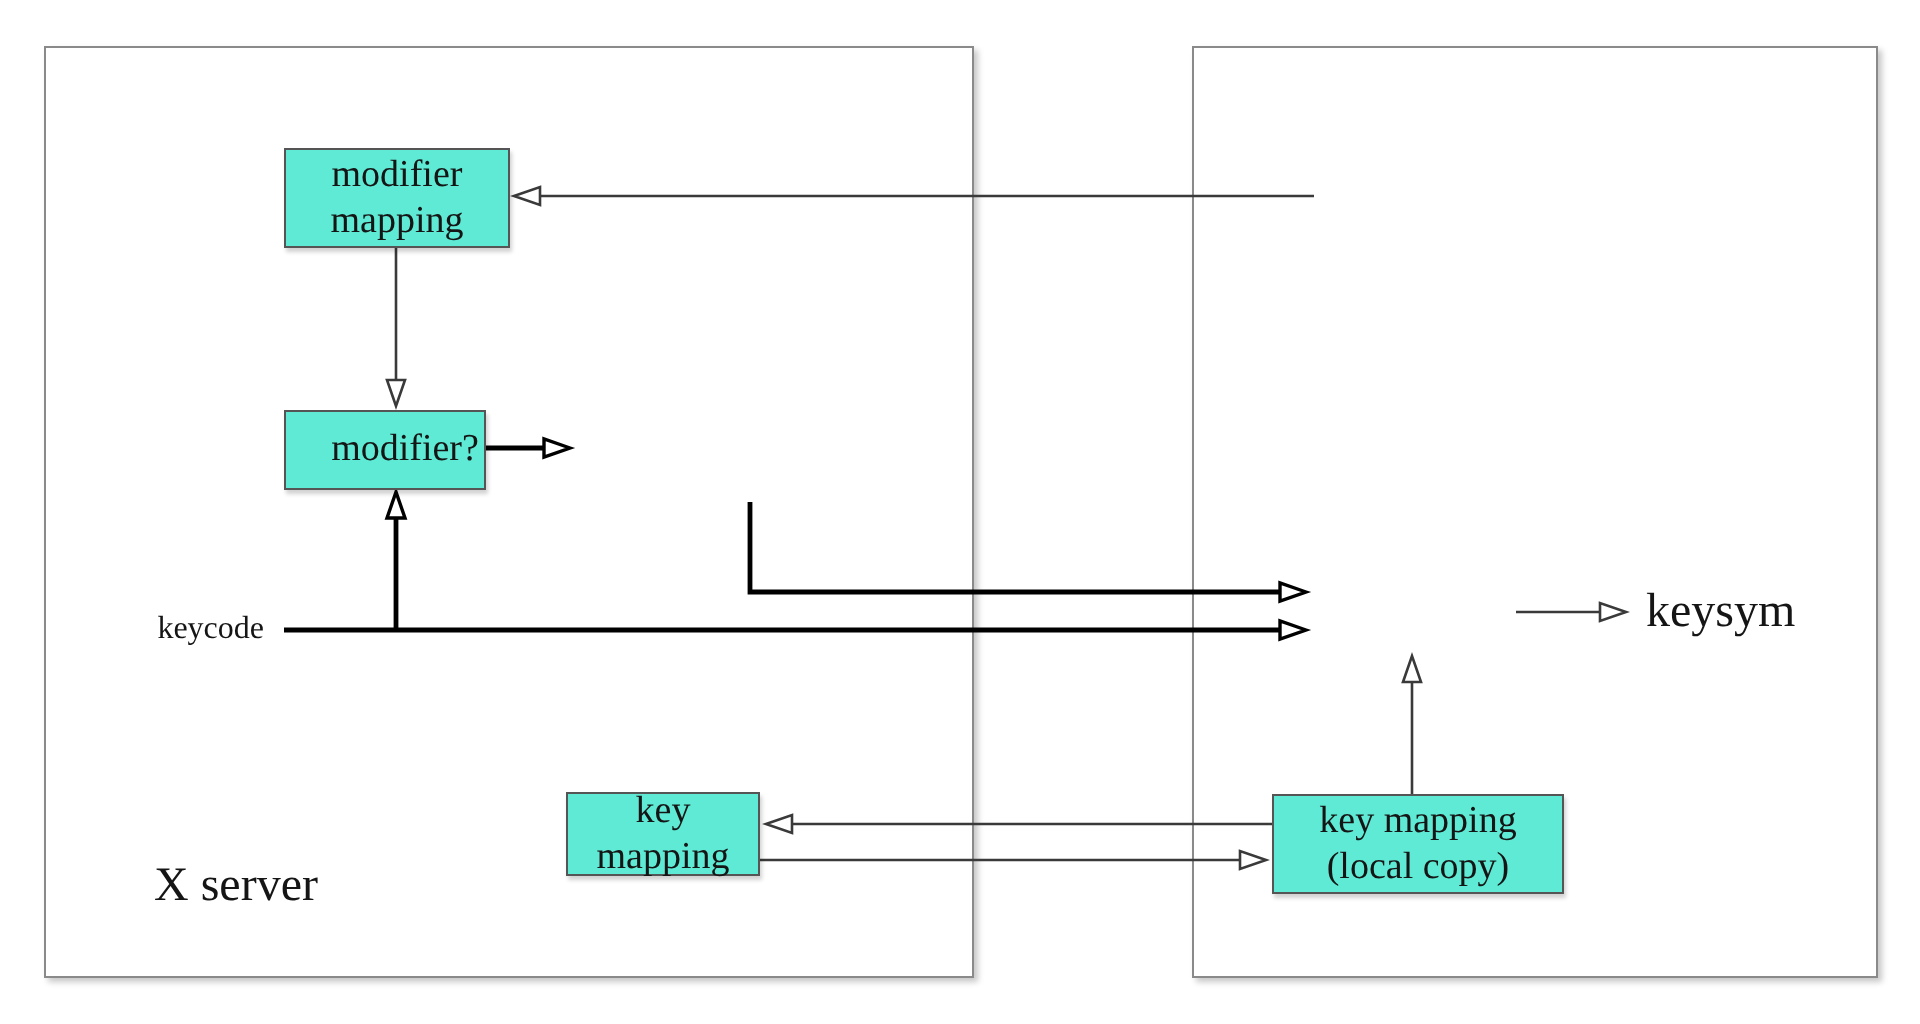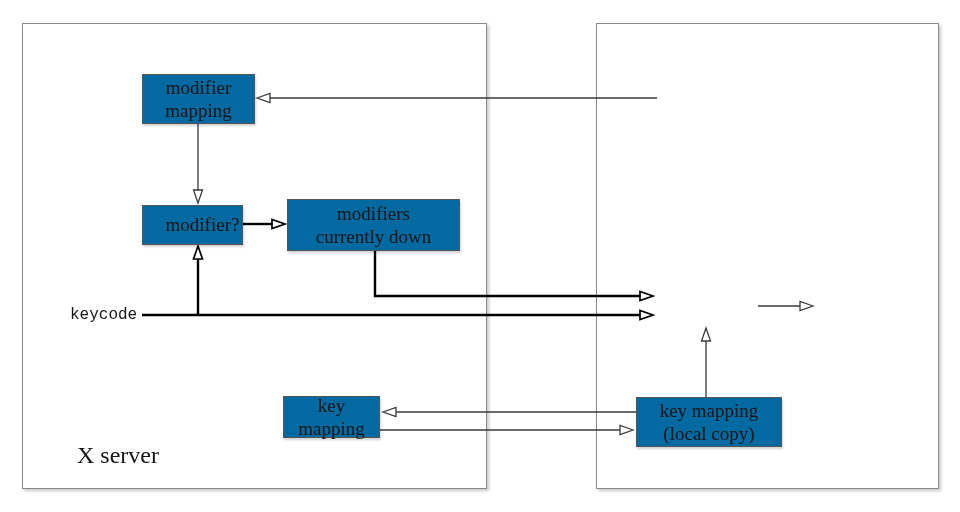--- a/index.html
+++ b/index.html
@@ -24,36 +24,36 @@
   }
   .outer-box.server { left: 22px; top: 23px; width: 463px; height: 464px; }
   .outer-box.client { left: 596px; top: 23px; width: 341px; height: 464px; }
 
   .region-label {
     position: absolute;
     font-size: 24px;
     white-space: nowrap;
   }
   .label-client { left: 700px; top: 52px; width: 94px; text-align: center; }
-  .label-server { left: 77px; top: 430px; margin-top: 12px; }
+  .label-server { left: 77px; top: 430px; }
 
   svg.arrow-layer {
     position: absolute;
     left: 0; top: 0;
     width: 960px; height: 512px;
     pointer-events: none;
   }
   svg .thin  { stroke: #3a3a3a; stroke-width: 1.3; fill: none; }
   svg .thick { stroke: #000000; stroke-width: 2.4; fill: none; }
   svg .head-thin  { fill: #ffffff; stroke: #3a3a3a; stroke-width: 1.3; }
   svg .head-thick { fill: #ffffff; stroke: #000000; stroke-width: 1.7; }
 
   .node {
     position: absolute;
-    background: #0369a1;
+    background: #5eead4;
     border: 1.4px solid #555555;
     box-shadow: 1px 2px 2px rgba(0,0,0,0.18);
     display: flex;
     align-items: center;
     justify-content: center;
     text-align: center;
     font-size: 19px;
     line-height: 1.22;
     white-space: pre-line;
     box-sizing: border-box;
@@ -62,21 +62,21 @@
   .node.modifier-check          { left: 142px; top: 205px; width: 101px; height: 40px; padding-left: 20px; }
   .node.modifiers-down          { left: 287px; top: 199px; width: 173px; height: 52px; }
   .node.converter               { left: 656px; top: 286px; width: 102px; height: 40px; }
   .node.key-mapping-server      { left: 283px; top: 396px; width: 97px;  height: 42px; }
   .node.key-mapping-client      { left: 636px; top: 397px; width: 146px; height: 50px; }
 
   .wire-label {
     position: absolute;
     white-space: nowrap;
   }
-  .label-keycode { left: 70px;  top: 306px; width: 62px; text-align: right; font-size: 16px; font-family: Liberation Mono, monospace; }
+  .label-keycode { left: 70px;  top: 306px; width: 62px; text-align: right; font-size: 16px; }
   .label-keysym  { left: 823px; top: 293px; font-size: 24px; }
 </style>
 </head>
 <body>
 
 <div class="stage">
 
   <div class="outer-box server"></div>
   <div class="outer-box client"></div>
 
@@ -131,29 +131,28 @@
       <line class="thin" x1="380" y1="430" x2="620" y2="430"></line>
       <polygon class="head-thin" points="633,430 620,425.5 620,434.5"></polygon>
     </g>
   </svg>
 
   <div class="node modifier-mapping">modifier
 mapping</div>
 
   <div class="node modifier-check">modifier?</div>
 
-  <div class="node modifiers-down">modifiers
-currently down</div>
 
 
   <div class="node key-mapping-server">key
 mapping</div>
 
   <div class="node key-mapping-client">key mapping
 (local copy)</div>
 
 
   <div class="region-label label-server">X server</div>
 
   <div class="wire-label label-keycode">keycode</div>
 
+  <div class="wire-label label-keysym">keysym</div>
 
 </div>
 
 </body></html>

